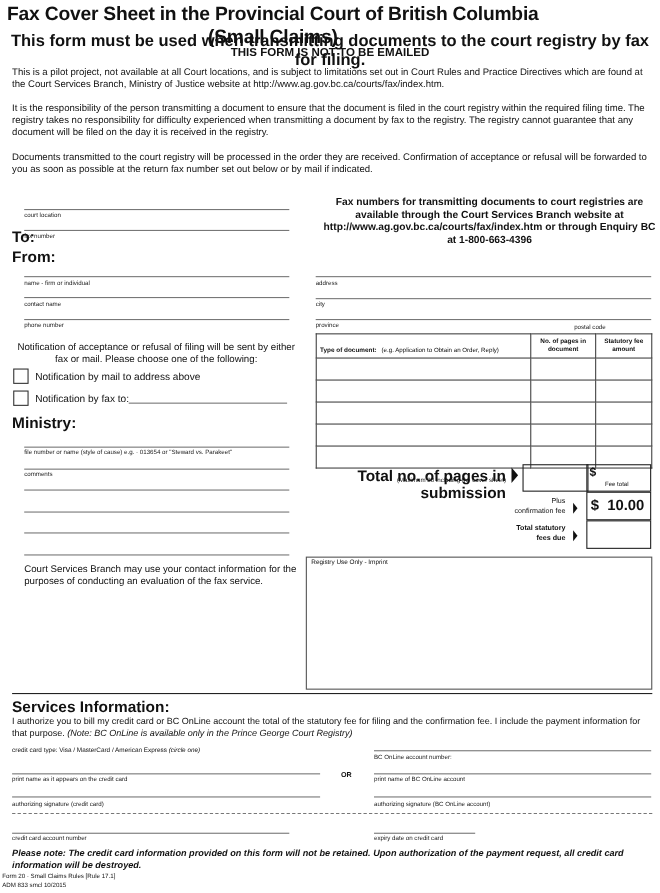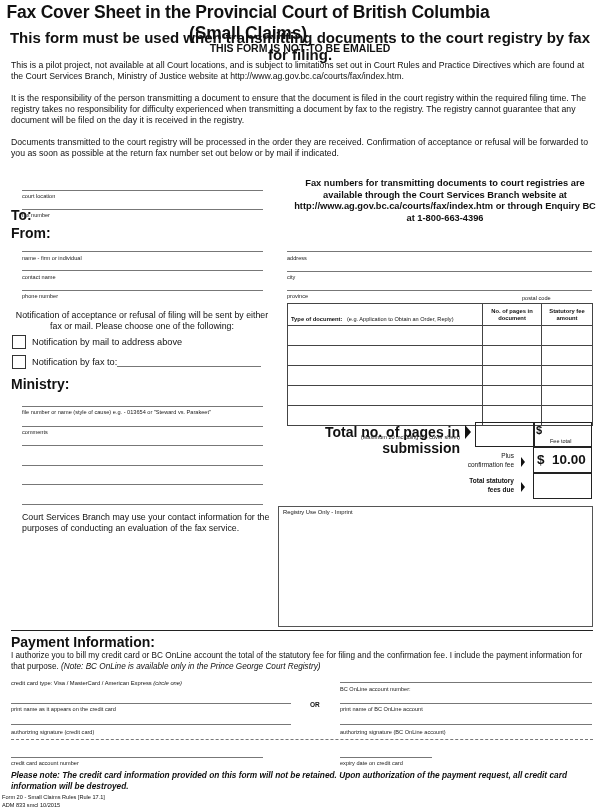--- a/index.html
+++ b/index.html
@@ -153,21 +153,21 @@
 <div class="abs line" style="left:22px; top:484px; width:241px;"></div>
 <div class="abs line" style="left:22px; top:504px; width:241px;"></div>
 
 <div class="abs notice" style="left:22px; top:512px; width:250px;">Court Services Branch may use your contact information for the purposes of conducting an evaluation of the fax service.</div>
 
 <div class="abs rbox" style="left:278px; top:506px; width:313px; height:119px;">
   <div style="position:absolute; left:4px; top:2px; font-size:5.8px;">Registry Use Only - Imprint</div>
 </div>
 
 <div class="abs" style="left:11px; top:630px; width:582px; border-top:1.5px solid #222;"></div>
-<div class="abs hdr" style="left:11px; top:634px;">Payment Information:</div>
+<div class="abs hdr" style="left:11px; top:634px;">Services Information:</div>
 <div class="abs" style="left:11px; top:651px; width:585px; font-size:8.2px; line-height:10.5px;">
   <span>I authorize you to bill my credit card or BC OnLine account the total of the statutory fee for filing and the confirmation fee.  I include the payment information for that purpose.</span>
   <span style="font-style:italic;">(Note: BC OnLine is available only in the Prince George Court Registry)</span>
 </div>
 
 <div class="abs" style="left:11px; top:680px; font-size:5.8px;">
   <span>credit card type:  Visa / MasterCard / American Express</span>
   <span style="font-style:italic;">(circle one)</span>
 </div>
 

